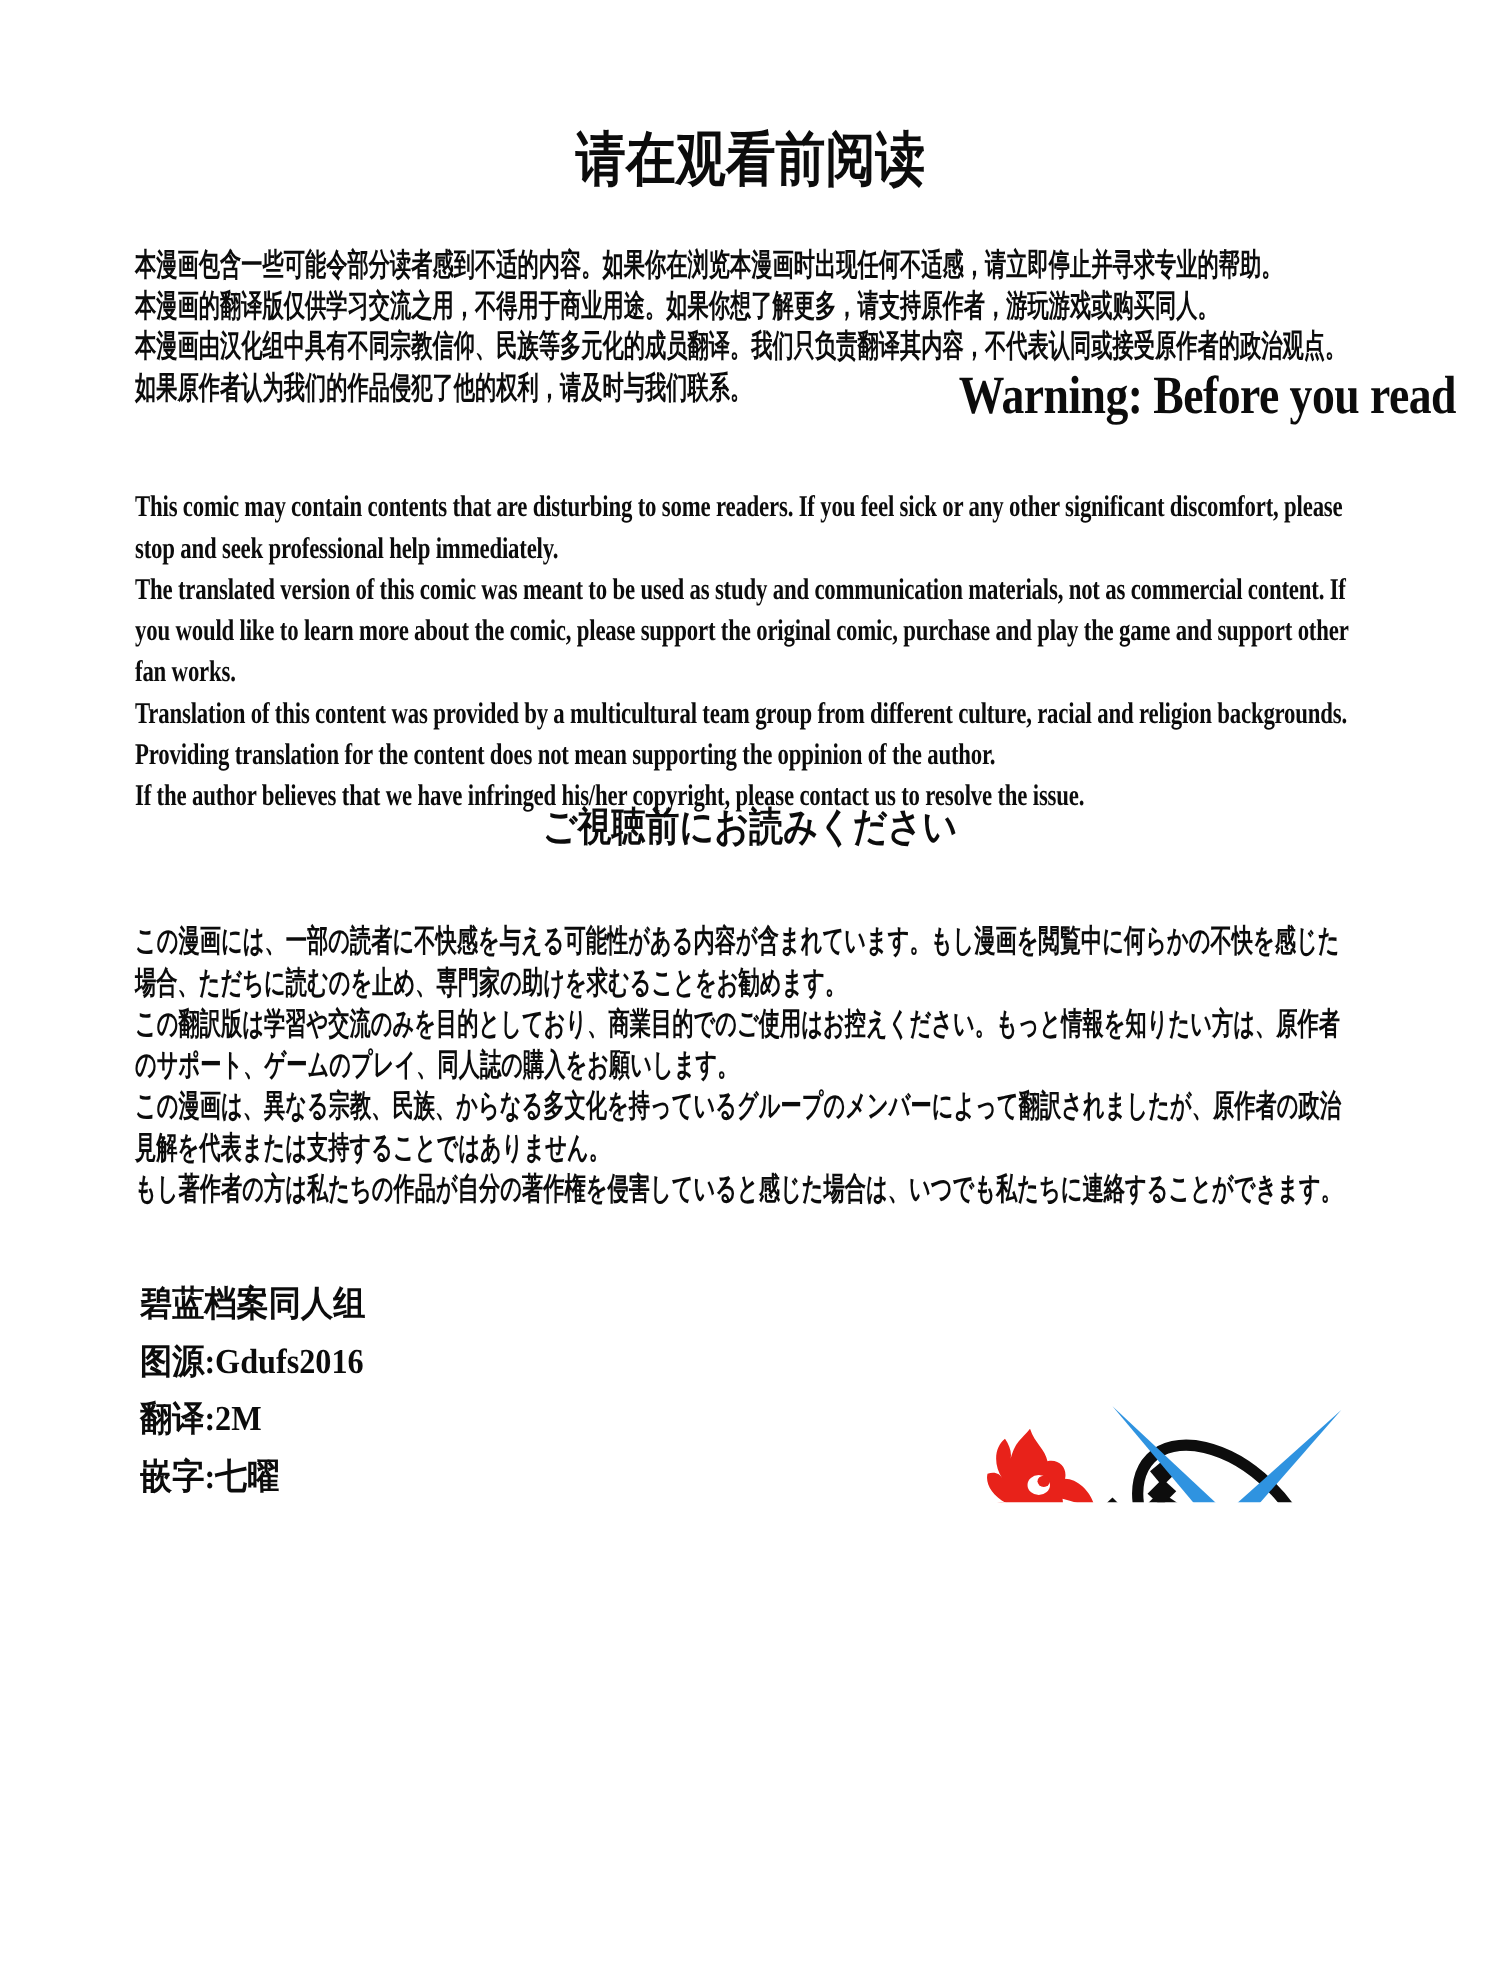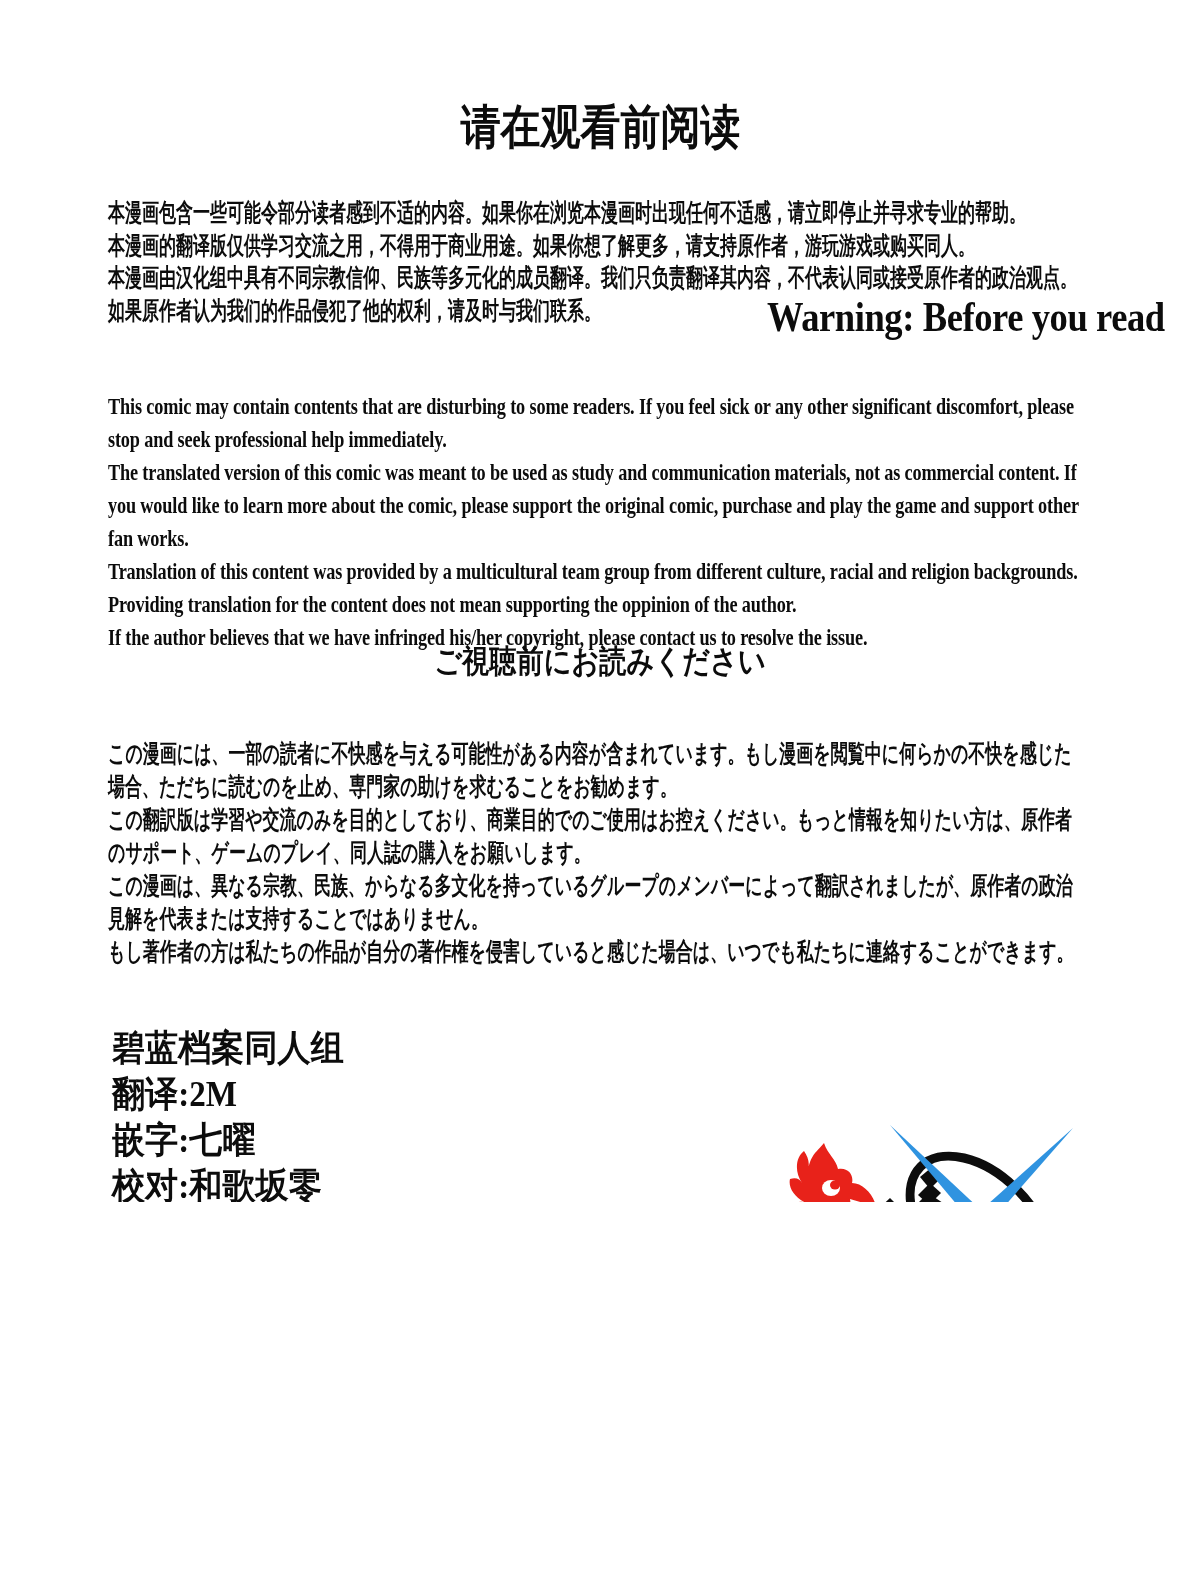--- a/index.html
+++ b/index.html
@@ -27,21 +27,21 @@
   .jp-body p.cjk { line-height:33px; }
   p.en {
     margin:0; font-size:24px; font-weight:700; line-height:33px;
     letter-spacing:-0.2px;
     width:131.5%; transform:scaleX(0.76); transform-origin:0 0;
   }
 
   .credits { position:absolute; left:112px; }
   .credits-1 { top:1024px; }
   .credits-2 { top:1298px; }
-  .cl { height:46px; font-size:36px; font-weight:800; white-space:nowrap; }
+  .cl { height:46px; font-size:28px; font-weight:800; white-space:nowrap; }
   .cl .tx { display:inline-block; transform:scaleX(0.92); transform-origin:0 0; }
 
   .logo { position:absolute; left:778px; top:1083px; width:420px; height:350px; }
 </style>
 </head>
 <body>
 
 <div class="page">
 
   <div class="title cn-title">
@@ -69,20 +69,21 @@
   </div>
   <div class="body jp-body">
     <p class="cjk">この漫画には、一部の読者に不快感を与える可能性がある内容が含まれています。もし漫画を閲覧中に何らかの不快を感じた場合、ただちに読むのを止め、専門家の助けを求むることをお勧めます。</p>
     <p class="cjk">この翻訳版は学習や交流のみを目的としており、商業目的でのご使用はお控えください。もっと情報を知りたい方は、原作者のサポート、ゲームのプレイ、同人誌の購入をお願いします。</p>
     <p class="cjk">この漫画は、異なる宗教、民族、からなる多文化を持っているグループのメンバーによって翻訳されましたが、原作者の政治見解を代表または支持することではありません。</p>
     <p class="cjk">もし著作者の方は私たちの作品が自分の著作権を侵害していると感じた場合は、いつでも私たちに連絡することができます。</p>
   </div>
 
   <div class="credits credits-1">
     <div class="cl"><span class="tx">碧蓝档案同人组</span></div>
+    <div class="cl"><span class="tx">图源:Gdufs2016</span></div>
     <div class="cl"><span class="tx">翻译:2M</span></div>
     <div class="cl"><span class="tx">嵌字:七曜</span></div>
     <div class="cl"><span class="tx">校对:和歌坂零</span></div>
   </div>
 
   <div class="credits credits-2">
     <div class="cl"><span class="tx">编号:A-196</span></div>
     <div class="cl"><span class="tx">招募:iceteasony@gmail.com</span></div>
   </div>
 

